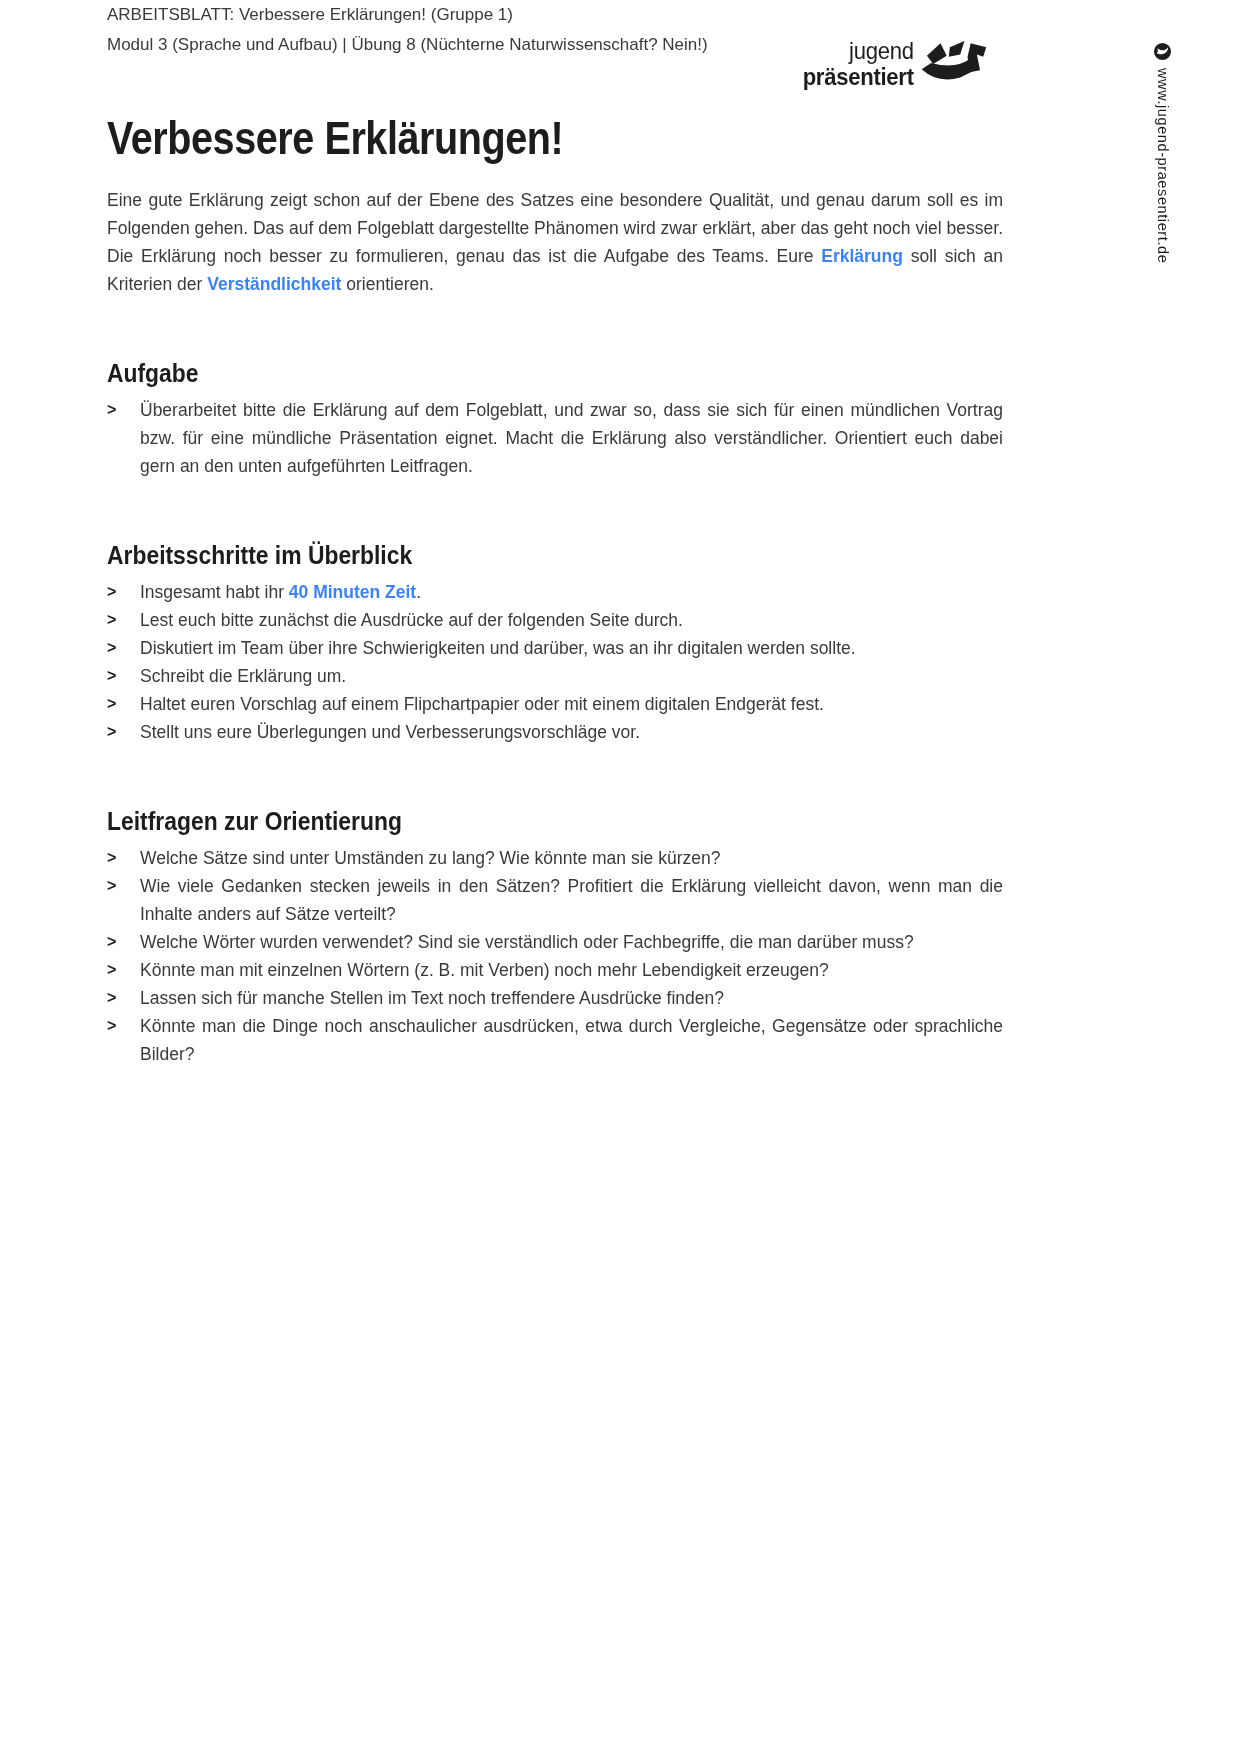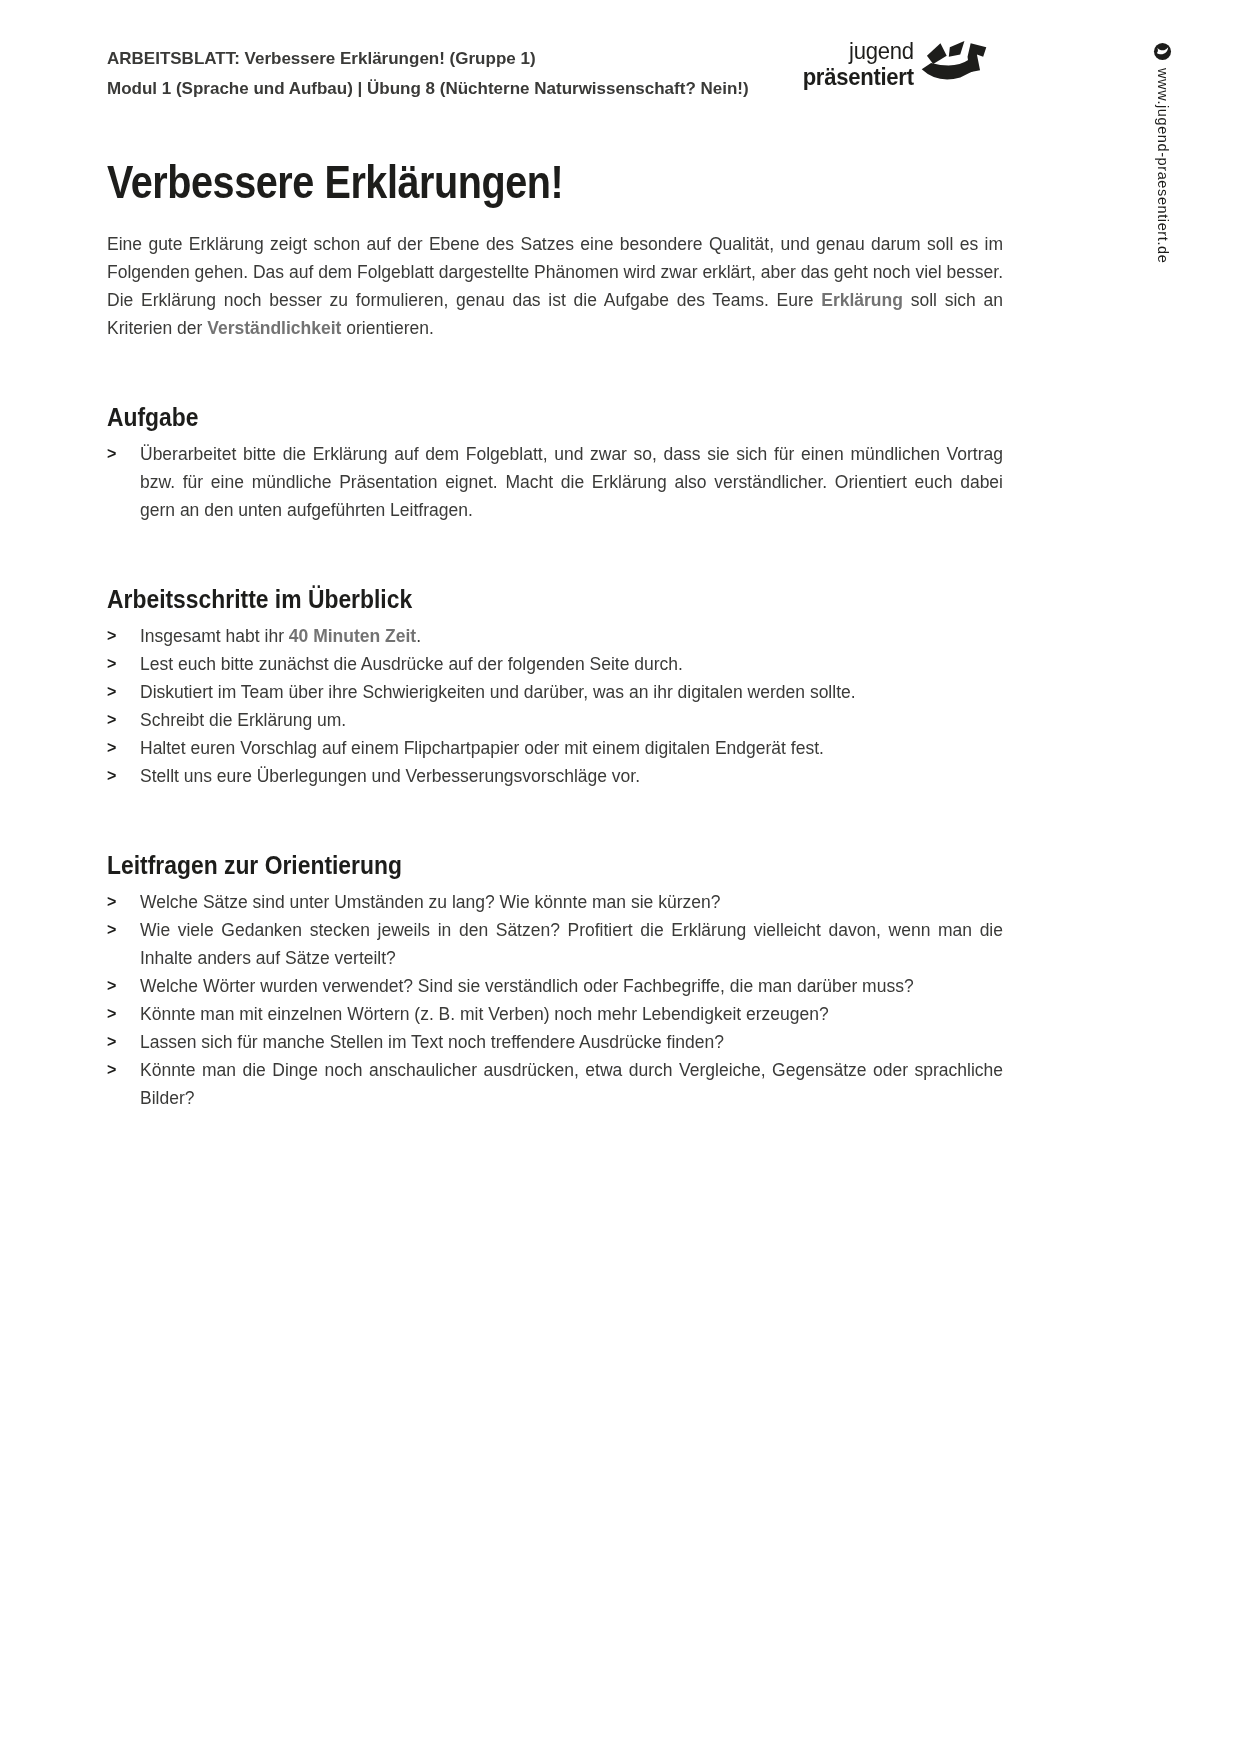--- a/index.html
+++ b/index.html
@@ -15,44 +15,42 @@
     color: #3a3a38;
     overflow: hidden;
   }
   .content {
     position: absolute;
     left: 107px;
     top: 0;
     width: 896px;
   }
   .doc-header {
-    padding-top: 44px;
     font-size: 17px;
     line-height: 30px;
     color: #3a3a38;
-    font-weight: bold;
   }
   .page-title {
     margin-top: 54px;
     font-size: 46px;
     line-height: 48px;
     font-weight: 800;
     color: #1d1d1b;
     letter-spacing: -0.5px;
     transform: scaleX(0.86);
     transform-origin: 0 50%;
     white-space: nowrap;
   }
   .intro {
     margin-top: 24px;
     font-size: 17.5px;
     line-height: 28px;
     text-align: justify;
   }
-  .intro b, .li-text b { font-weight: 700; color: #737373; }
+  .intro b, .li-text b { font-weight: 700; color: #3b82f6; }
   .section { margin-top: 60px; }
   .section-heading {
     font-size: 26px;
     line-height: 30px;
     font-weight: 800;
     color: #1d1d1b;
     transform: scaleX(0.88);
     transform-origin: 0 50%;
     white-space: nowrap;
     margin-bottom: 8px;
@@ -133,21 +131,21 @@
     <circle cx="10" cy="10" r="9" fill="#1d1d1b"></circle>
     <path fill="#ffffff" d="M4.5 6 C8 10 13 9.5 16 5.5 C15.5 12 9 15 4 11.5 C5.5 10.5 5.5 8 4.5 6 Z"></path>
   </svg>
   <div class="url-text">www.jugend-praesentiert.de</div>
 </div>
 
 <div class="content">
 
   <div class="doc-header">
     <div>ARBEITSBLATT: Verbessere Erklärungen! (Gruppe 1)</div>
-    <div>Modul 1 (Sprache und Aufbau) | Übung 8 (Nüchterne Naturwissenschaft? Nein!)</div>
+    <div>Modul 3 (Sprache und Aufbau) | Übung 8 (Nüchterne Naturwissenschaft? Nein!)</div>
   </div>
 
   <div class="page-title">Verbessere Erklärungen!</div>
 
   <p class="intro"><span>Eine gute Erklärung zeigt schon auf der Ebene des Satzes eine besondere Qualität, und genau darum soll es im Folgenden gehen. Das auf dem Folgeblatt dargestellte Phänomen wird zwar erklärt, aber das geht noch viel besser. Die Erklärung noch besser zu formulieren, genau das ist die Aufgabe des Teams. Eure </span><b>Erklärung</b><span> soll sich an Kriterien der </span><b>Verständlichkeit</b><span> orientieren.</span></p>
 
   <div class="section">
     <div class="section-heading">Aufgabe</div>
     <div class="list">
         <div class="li">

